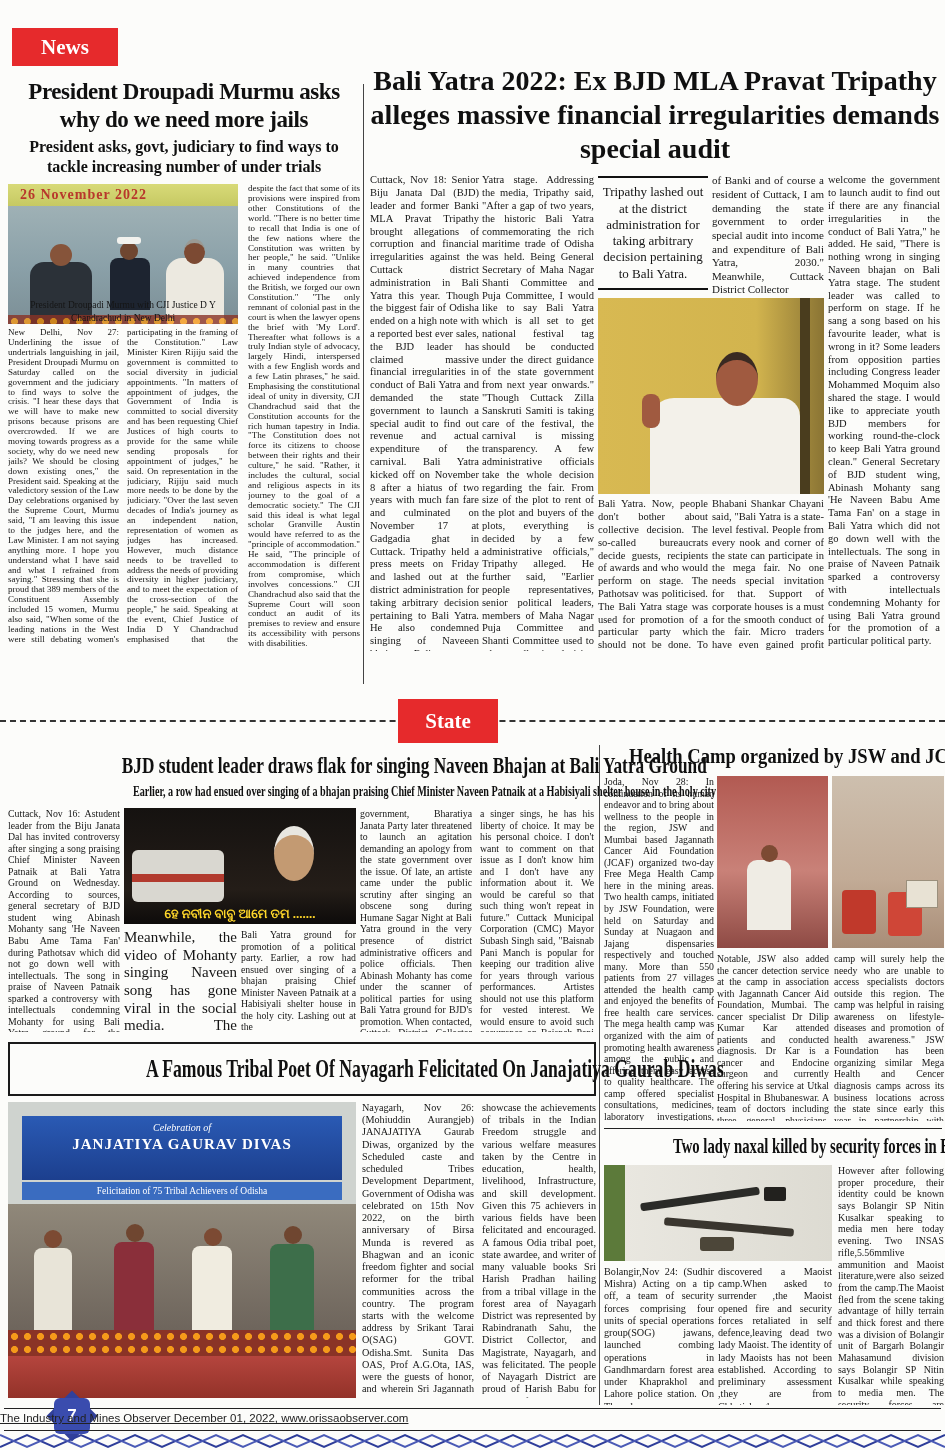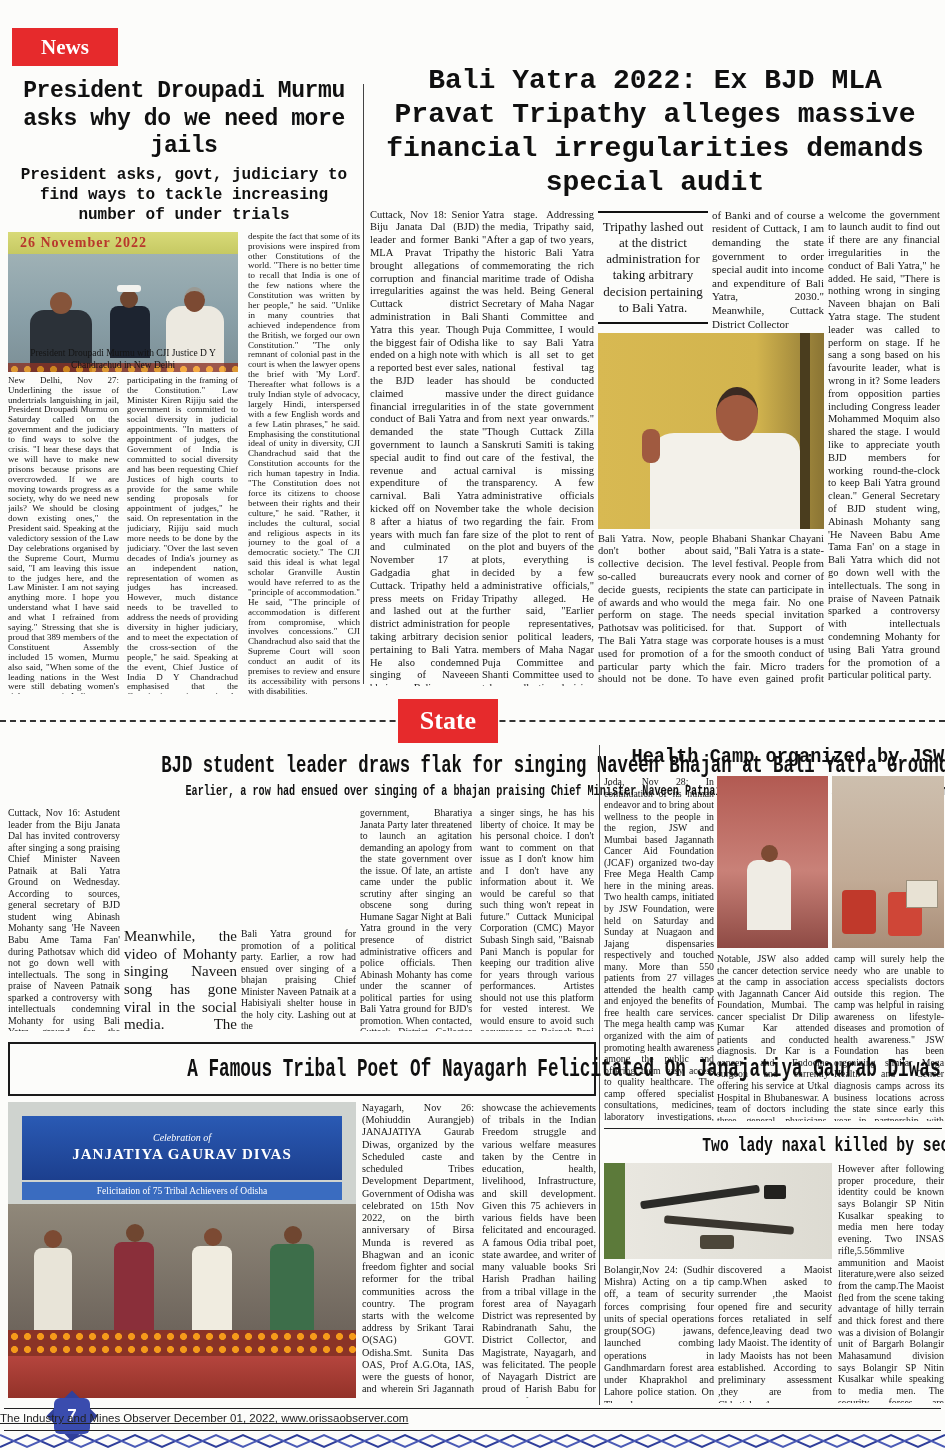--- a/index.html
+++ b/index.html
@@ -1,18 +1,18 @@
 <!DOCTYPE html>
 <html><head>
 <meta charset="utf-8">
 <style>
   html,body{margin:0;padding:0;background:#e8e8e8;}
   .page{position:relative;width:945px;height:1450px;background:#fcfcfa;font-family:"Liberation Serif",serif;color:#151515;overflow:hidden;margin:0 auto;}
   .badge{position:absolute;background:#e62a2c;color:#fff;font-weight:bold;text-align:center;z-index:3;}
-  .hl{font-weight:bold;color:#101010;text-align:center;font-family:Liberation Mono, monospace;}
+  .hl{font-weight:bold;color:#101010;text-align:center;}
   .col{position:absolute;text-align:justify;overflow:hidden;}
   .fit{display:flex;overflow:visible;}
   .fit>span{white-space:nowrap;display:inline-block;}
   .vrule{position:absolute;width:1px;background:#444;}
   .hrule{position:absolute;height:0;border-top:1.5px solid #222;}
   .dashrule{position:absolute;height:0;border-top:2px dashed #333;}
   .photo{position:absolute;overflow:hidden;}
   .circle{position:absolute;border-radius:50%;}
   .pullquote{position:absolute;border-top:2px solid #111;border-bottom:2px solid #111;text-align:center;font-weight:normal;}
   .flowers{background-image:radial-gradient(circle,#f59a1a 34%,rgba(0,0,0,0) 42%);background-size:13px 13px;background-color:#8a3326;}
@@ -64,31 +64,37 @@
           <div style="position:absolute;left:44px;bottom:66px;width:18px;height:34px;background:#a05a40;border-radius:8px;"></div>
         </div>
         <div class="col" style="left:0;top:324px;width:110px;height:153px;font-size:10.5px;line-height:1.22;">Bali Yatra. Now, people don't bother about collective decision. The so-called bureaucrats decide guests, recipients of awards and who would perform on stage. The Pathotsav was politicised. The Bali Yatra stage was used for promotion of a particular party which should not be done. To sum up, we can say this Year Bali Yatra witnessed massive irregularities." He went on to add: "Being the secretary of Cuttack Maha Nagar Puja Committee, former MLA</div>
         <div class="col" style="left:114px;top:324px;width:112px;height:153px;font-size:10.5px;line-height:1.22;">Bhabani Shankar Chayani said, "Bali Yatra is a state-level festival. People from every nook and corner of the state can participate in the mega fair. No one needs special invitation for that. Support of corporate houses is a must for the smooth conduct of the fair. Micro traders have even gained profit from Bali Yatra this year. Everything is documented and we have maintained record for every single expense." "I would definitely</div>
       </div>
       <div class="col" style="left:458px;top:0;width:112px;height:477px;font-size:10.5px;line-height:1.22;">welcome the government to launch audit to find out if there are any financial irregularities in the conduct of Bali Yatra," he added. He said, "There is nothing wrong in singing Naveen bhajan on Bali Yatra stage. The student leader was called to perform on stage. If he sang a song based on his favourite leader, what is wrong in it? Some leaders from opposition parties including Congress leader Mohammed Moquim also shared the stage. I would like to appreciate youth BJD members for working round-the-clock to keep Bali Yatra ground clean." General Secretary of BJD student wing, Abinash Mohanty sang 'He Naveen Babu Ame Tama Fan' on a stage in Bali Yatra which did not go down well with the intellectuals. The song in praise of Naveen Patnaik sparked a controversy with intellectuals condemning Mohanty for using Bali Yatra ground for the promotion of a particular political party.</div>
     </div>
   </div>
 
   <div class="dashrule" style="left:0;top:720px;width:945px;"></div>
-  <div class="badge" style="left:398px;top:699px;width:100px;height:44px;font-size:26px;line-height:44px;">State</div>
+  <div class="badge" style="left:398px;top:699px;width:100px;height:44px;font-size:21px;line-height:44px;">State</div>
 
   <div style="position:absolute;left:8px;top:752px;width:588px;">
     <div class="fit hl" style="width:588px;">
       <span style="font-size:24px;transform:scaleX(0.72);">BJD student leader draws flak for singing Naveen Bhajan at Bali Yatra Ground</span>
     </div>
     <div class="fit hl" style="width:588px;margin-top:4px;">
       <span style="font-size:14.5px;transform:scaleX(0.70);">Earlier, a row had ensued over singing of a bhajan praising Chief Minister Naveen Patnaik at a Habisiyali shelter house in the holy city</span>
     </div>
     <div style="position:relative;margin-top:8px;height:224px;">
       <div class="col" style="left:0;top:0;width:112px;height:224px;font-size:9.8px;line-height:1.18;">Cuttack, Nov 16: Astudent leader from the Biju Janata Dal has invited controversy after singing a song praising Chief Minister Naveen Patnaik at Bali Yatra Ground on Wednesday. According to sources, general secretary of BJD student wing Abinash Mohanty sang 'He Naveen Babu Ame Tama Fan' during Pathotsav which did not go down well with intellectuals. The song in praise of Naveen Patnaik sparked a controversy with intellectuals condemning Mohanty for using Bali Yatra ground for the promotion of a particular political party.</div>
+      <div class="photo" style="left:116px;top:0;width:232px;height:116px;background:linear-gradient(180deg,#151210 0%,#241d18 70%,#0d0b0a 100%);">
+        <div style="position:absolute;left:8px;bottom:22px;width:92px;height:52px;background:#d9d7d0;border-radius:6px;"></div>
+        <div style="position:absolute;left:8px;bottom:42px;width:92px;height:8px;background:#b23a2e;"></div>
+        <div class="circle" style="right:42px;top:18px;width:40px;height:46px;background:#c39a72;border-top:9px solid #e8e6e0;"></div>
+        <div style="position:absolute;left:0;bottom:2px;width:100%;text-align:center;color:#ffd72a;font-size:13px;font-weight:bold;">ହେ ନବୀନ ବାବୁ ଆମେ ତମ .......</div>
+      </div>
       <div class="col" style="left:116px;top:121px;width:113px;height:103px;font-size:15px;line-height:1.18;">Meanwhile, the video of Mohanty singing Naveen song has gone viral in the social media. The incident has become debatable with people questioning over who gave permission to use historical</div>
       <div class="col" style="left:233px;top:121px;width:115px;height:103px;font-size:9.8px;line-height:1.18;">Bali Yatra ground for promotion of a political party. Earlier, a row had ensued over singing of a bhajan praising Chief Minister Naveen Patnaik at a Habisiyali shelter house in the holy city. Lashing out at the</div>
       <div class="col" style="left:352px;top:0;width:112px;height:224px;font-size:9.8px;line-height:1.18;">government, Bharatiya Janata Party later threatened to launch an agitation demanding an apology from the state government over the issue. Of late, an artiste came under the public scrutiny after singing an obscene song during Humane Sagar Night at Bali Yatra ground in the very presence of district administrative officers and police officials. Then Abinash Mohanty has come under the scanner of political parties for using Bali Yatra ground for BJD's promotion. When contacted, Cuttack District Collector Bhabani Shankar Chayani said, "When</div>
       <div class="col" style="left:472px;top:0;width:114px;height:224px;font-size:9.8px;line-height:1.18;">a singer sings, he has his liberty of choice. It may be his personal choice. I don't want to comment on that issue as I don't know him and I don't have any information about it. We would be careful so that such thing won't repeat in future." Cuttack Municipal Corporation (CMC) Mayor Subash Singh said, "Baisnab Pani Manch is popular for keeping our tradition alive for years through various performances. Artistes should not use this platform for vested interest. We would ensure to avoid such occurrence on Baisnab Pani Manch in coming days."</div>
     </div>
   </div>
 
   <div class="vrule" style="left:599px;top:745px;height:660px;"></div>
 
   <div style="position:absolute;left:604px;top:745px;width:340px;">
@@ -111,21 +117,21 @@
     </div>
   </div>
 
   <div style="position:absolute;left:8px;top:1042px;width:588px;">
     <div class="fit hl" style="width:584px;border:2px solid #1a1a1a;height:50px;align-items:center;">
       <span style="font-size:26px;transform:scaleX(0.68);">A Famous Tribal Poet Of Nayagarh Felicitated On Janajatiya Gaurab Diwas</span>
     </div>
     <div style="position:relative;margin-top:6px;height:296px;">
       <div class="photo" style="left:0;top:0;width:348px;height:296px;background:#cfd3cf;">
         <div style="position:absolute;left:14px;top:14px;right:14px;height:64px;background:linear-gradient(180deg,#2a5ab4,#1c3f8e);color:#fff;text-align:center;">
-          <div style="font-size:10px;font-style:italic;margin-top:16px;">Celebration of</div>
+          <div style="font-size:10px;font-style:italic;margin-top:6px;">Celebration of</div>
           <div style="font-size:15px;font-weight:bold;letter-spacing:1px;margin-top:3px;">JANJATIYA GAURAV DIVAS</div>
         </div>
         <div style="position:absolute;left:14px;top:80px;right:14px;height:18px;background:#3a6cc0;color:#fff;font-size:9.5px;text-align:center;line-height:18px;">Felicitation of 75 Tribal Achievers of Odisha</div>
         <div style="position:absolute;left:0;top:102px;width:100%;height:126px;background:linear-gradient(180deg,#90887a,#6e655c);">
           <div class="circle" style="left:36px;top:26px;width:18px;height:18px;background:#7c4a33;"></div>
           <div style="position:absolute;left:26px;top:44px;width:38px;height:82px;background:#e8e4d8;border-radius:8px 8px 0 0;"></div>
           <div class="circle" style="left:118px;top:20px;width:18px;height:18px;background:#6f4630;"></div>
           <div style="position:absolute;left:106px;top:38px;width:40px;height:88px;background:#8a2f3a;border-radius:8px 8px 0 0;"></div>
           <div class="circle" style="left:196px;top:24px;width:18px;height:18px;background:#7c4a33;"></div>
           <div style="position:absolute;left:184px;top:42px;width:40px;height:84px;background:#f0ece0;border-radius:8px 8px 0 0;"></div>

